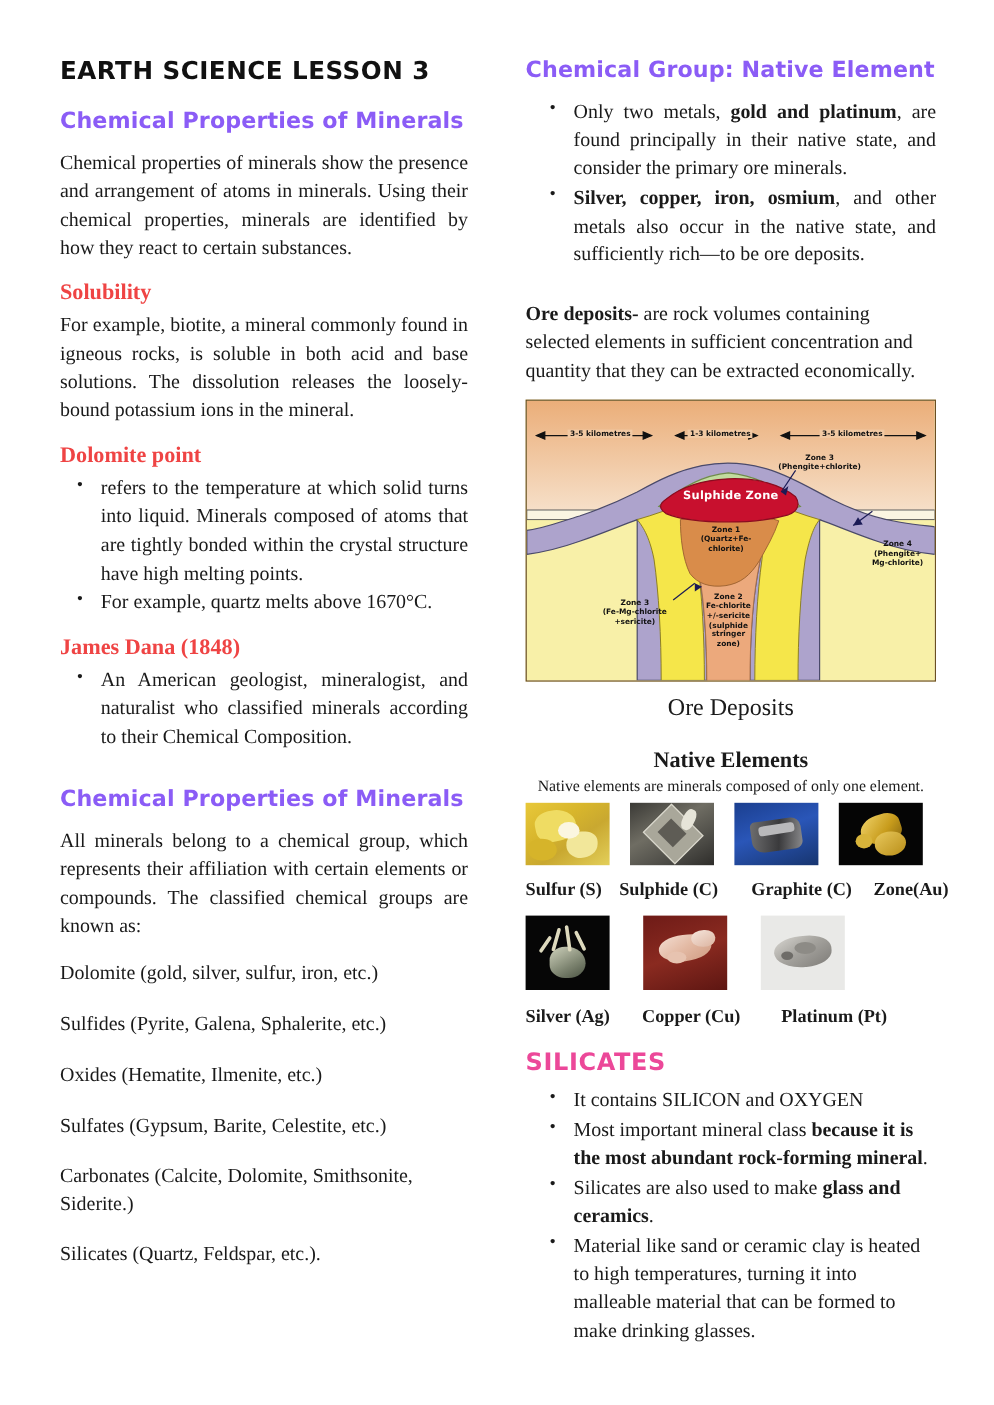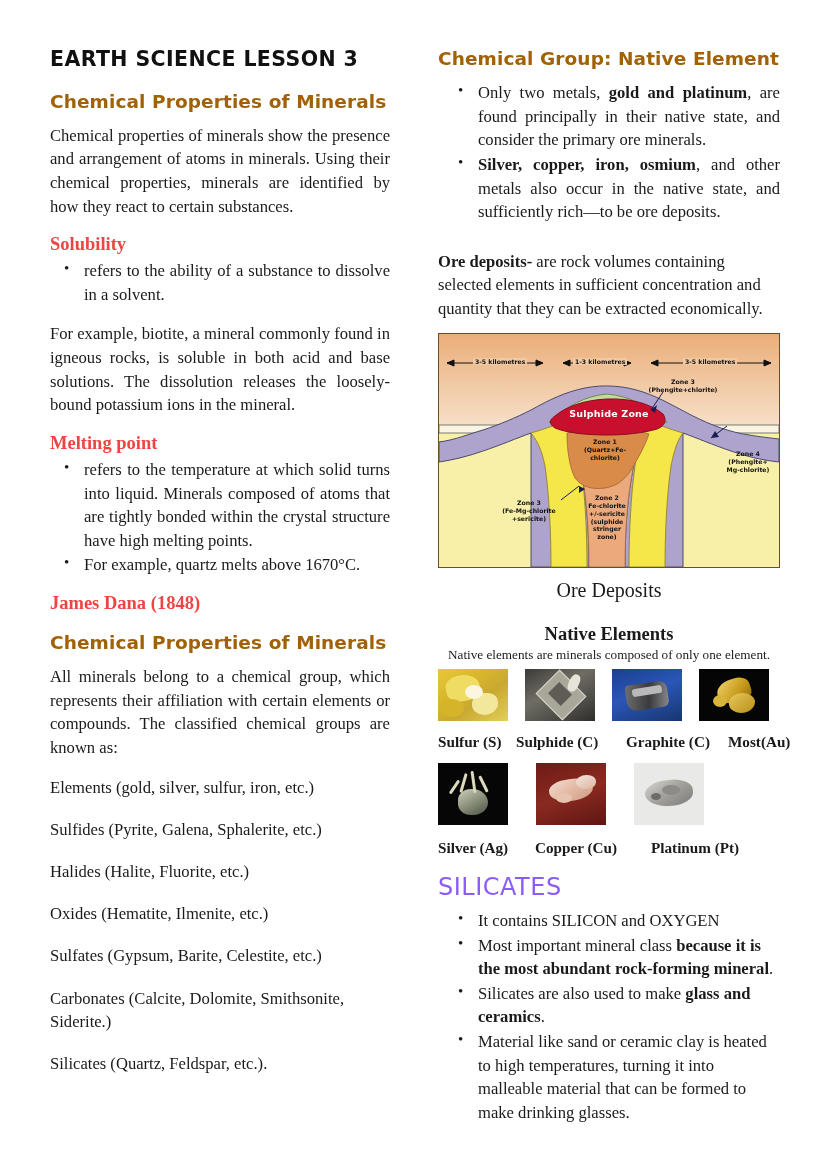--- a/index.html
+++ b/index.html
@@ -34,38 +34,38 @@
     font-size: 20.5px;
     letter-spacing: 0.4px;
     color: #111111;
     margin: 0 0 20px 0;
     line-height: 1.1;
   }
   .h-red {
     font-family: "DejaVu Sans", sans-serif;
     font-weight: bold;
     font-size: 18.5px;
-    color: #a16207;
+    color: #8b5cf6;
     margin: 0 0 12px 0;
     line-height: 1.15;
     letter-spacing: 0.1px;
   }
   .h-red-serif {
     font-family: "Liberation Serif", serif;
     font-weight: bold;
     font-size: 18.5px;
     color: #ef4444;
     margin: 0 0 4px 0;
     line-height: 1.15;
   }
   .h-silicates {
     font-family: "DejaVu Sans", sans-serif;
-    font-weight: normal;
-    font-size: 24px;
-    color: #8b5cf6;
+    font-weight: bold;
+    font-size: 20px;
+    color: #ec4899;
     letter-spacing: 0.5px;
     margin: 0 0 8px 0;
   }
 
   
   p.body {
     font-size: 16.6px;
     line-height: 1.42;
     margin: 0 0 16px 0;
     text-align: justify;
@@ -234,43 +234,42 @@
 
   <div class="col col-left">
 
     <h1 class="title-main">EARTH SCIENCE LESSON 3</h1>
 
     <h2 class="h-red">Chemical Properties of Minerals</h2>
 
     <p class="body">Chemical properties of minerals show the presence and arrangement of atoms in minerals. Using their chemical properties, minerals are identified by how they react to certain substances.</p>
 
     <h3 class="h-red-serif">Solubility</h3>
-    <ul class="bullets">
-      <li>refers to the ability of a substance to dissolve in a solvent.</li>
-    </ul>
     <p class="body">For example, biotite, a mineral commonly found in igneous rocks, is soluble in both acid and base solutions. The dissolution releases the loosely-bound potassium ions in the mineral.</p>
 
-    <h3 class="h-red-serif">Melting point</h3>
+    <h3 class="h-red-serif">Dolomite point</h3>
     <ul class="bullets">
       <li>refers to the temperature at which solid turns into liquid. Minerals composed of atoms that are tightly bonded within the crystal structure have high melting points.</li>
       <li class="no-just">For example, quartz melts above 1670°C.</li>
     </ul>
 
     <h3 class="h-red-serif">James Dana (1848)</h3>
+    <ul class="bullets">
+      <li>An American geologist, mineralogist, and naturalist who classified minerals according to their Chemical Composition.</li>
+    </ul>
 
     <div style="height:14px"></div>
 
     <h2 class="h-red">Chemical Properties of Minerals</h2>
 
     <p class="body">All minerals belong to a chemical group, which represents their affiliation with certain elements or compounds. The classified chemical groups are known as:</p>
 
     <div>
-      <p class="plain">Elements (gold, silver, sulfur, iron, etc.)</p>
+      <p class="plain">Dolomite (gold, silver, sulfur, iron, etc.)</p>
       <p class="plain">Sulfides (Pyrite, Galena, Sphalerite, etc.)</p>
-      <p class="plain">Halides (Halite, Fluorite, etc.)</p>
       <p class="plain">Oxides (Hematite, Ilmenite, etc.)</p>
       <p class="plain">Sulfates (Gypsum, Barite, Celestite, etc.)</p>
       <p class="plain">Carbonates (Calcite, Dolomite, Smithsonite, Siderite.)</p>
       <p class="plain">Silicates (Quartz, Feldspar, etc.).</p>
     </div>
 
   </div>
 
   <div class="col col-right">
 
@@ -402,21 +401,21 @@
         <span class="blob gold-b1"></span>
         <span class="blob gold-b2"></span>
         <span class="blob gold-b3"></span>
       </div>
     </div>
 
     <div class="label-row">
       <span class="lbl1">Sulfur (S)</span>
       <span class="lbl2">Sulphide (C)</span>
       <span class="lbl3">Graphite (C)</span>
-      <span class="lbl4">Most(Au)</span>
+      <span class="lbl4">Zone(Au)</span>
     </div>
 
     <div class="mineral-row row2">
       <div class="thumb tall m-silver">
         <span class="blob sil-b1"></span>
         <span class="sil-s" style="width:3px;height:20px;left:24px;top:10px;transform:rotate(16deg);"></span>
         <span class="sil-s" style="width:3px;height:22px;left:34px;top:8px;transform:rotate(-8deg);"></span>
         <span class="sil-s" style="width:3px;height:18px;left:44px;top:12px;transform:rotate(-26deg);"></span>
         <span class="sil-s" style="width:3px;height:16px;left:15px;top:16px;transform:rotate(34deg);"></span>
       </div>

